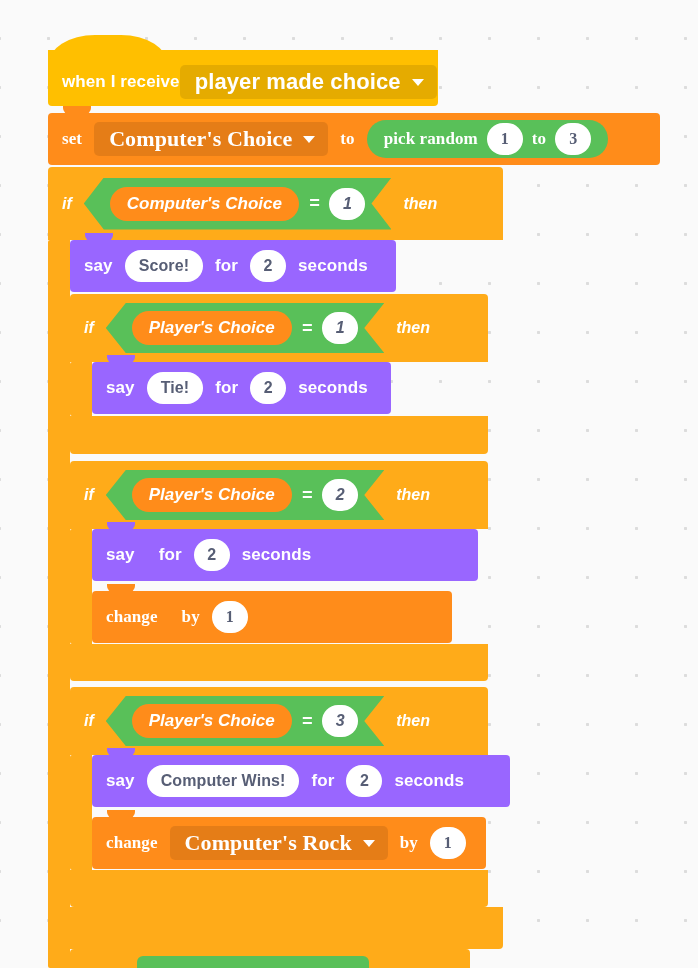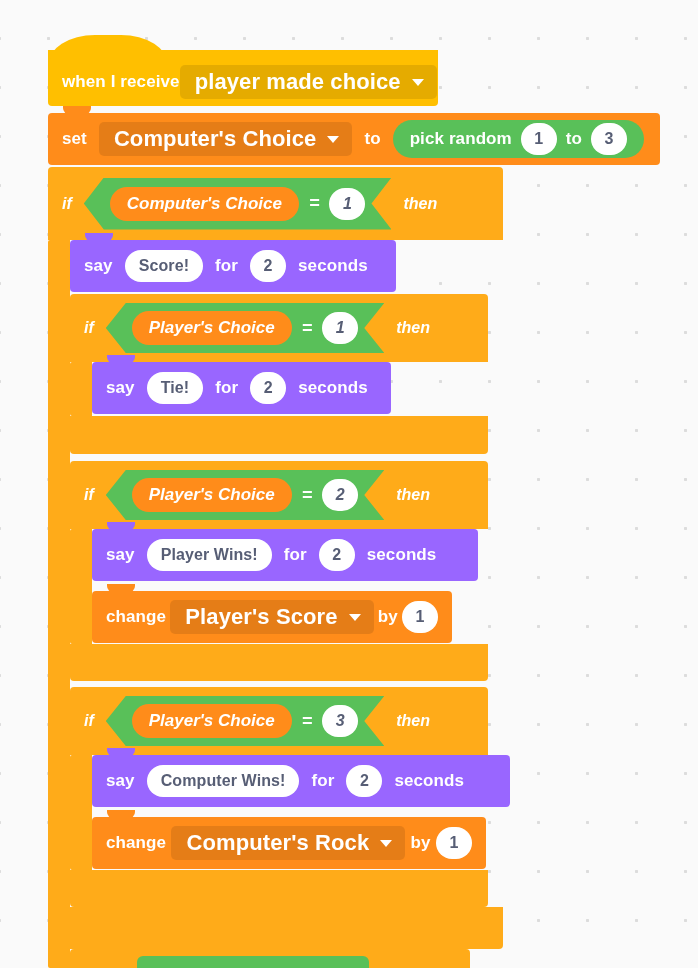--- a/index.html
+++ b/index.html
@@ -55,21 +55,21 @@
     border-top-right-radius: 72px 46px;
   }
 
   
   .stack {
     border-radius: 4px;
     height: 49px;
     padding-left: 14px;
     padding-right: 14px;
   }
-  .data   { background: #ff8c1a; }
+  .data   { background: #ff8c1a; font-family: Liberation Serif, serif; }
   .looks  { background: #9966ff; }
 
   
   .notch {
     position: absolute;
     width: 28px;
     height: 7px;
     border-bottom-left-radius: 6px;
     border-bottom-right-radius: 6px;
   }
@@ -280,37 +280,32 @@
       <span class="lbl">then</span>
     </div>
     <div class="c-arm" style="left:70px; top:529px; width:22px; height:115px;"></div>
     <div class="c-bot" style="left:70px; top:644px; width:418px; height:37px;"></div>
   </div>
 
   <div class="notch" style="left:107px; top:522px; width:28px; height:8px; background:#9966ff;"></div>
   <div class="blk stack looks" style="left:92px; top:529px; width:386px; height:52px;">
     <span class="lbl">say</span>
     <span class="gap12"></span>
-    <span class="oval">Player Wins!</span>
     <span class="gap12"></span>
     <span class="lbl">for</span>
     <span class="gap12"></span>
     <span class="oval num">2</span>
     <span class="gap12"></span>
     <span class="lbl">seconds</span>
   </div>
 
   <div class="notch" style="left:107px; top:584px; width:28px; height:8px; background:#ff8c1a;"></div>
   <div class="blk stack data" style="left:92px; top:591px; width:360px; height:52px;">
     <span class="lbl">change</span>
     <span class="gap12"></span>
-    <span class="dropdown">
-      <span>Player's Score</span>
-      <span class="caret"></span>
-    </span>
     <span class="gap12"></span>
     <span class="lbl">by</span>
     <span class="gap12"></span>
     <span class="oval num">1</span>
   </div>
 
   <div class="cblock">
     <div class="c-top" style="left:70px; top:687px; width:418px; height:68px;">
       <span class="lbl">if</span>
       <span class="gap12"></span>

